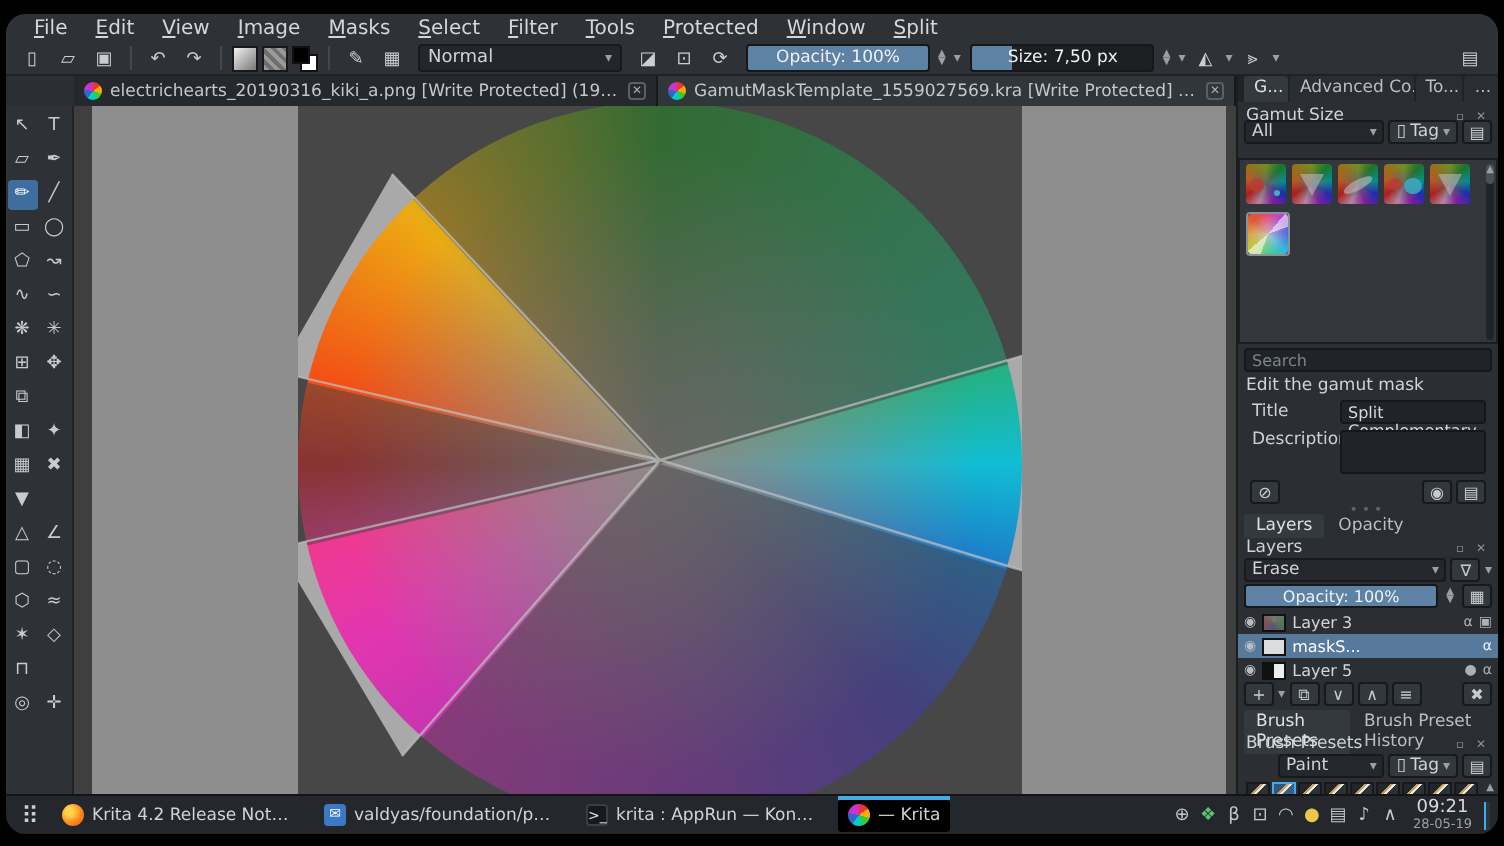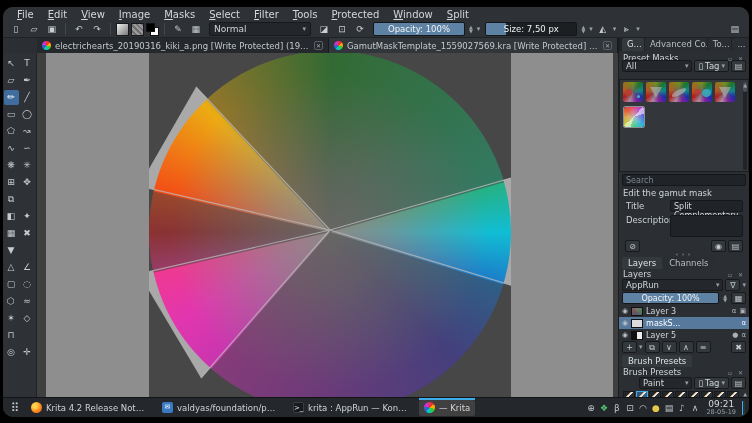--- a/index.html
+++ b/index.html
@@ -96,21 +96,21 @@
   .brush-tile{width:12px;height:10px;flex:none;border:1px solid #17191b;background:linear-gradient(135deg,#22262b 34%,#caa05c 34% 44%,#e8e8e8 44% 52%,#2c3136 52%)}
   .brush-tile.sel{border:1px solid #3daee9;background:linear-gradient(135deg,#31567a 34%,#caa05c 34% 44%,#e8e8e8 44% 52%,#3a5f83 52%)}
   .vscroll{position:absolute;width:4px;background:#202427;border-radius:2px}
   .vscroll i{display:block;width:4px;height:10px;background:#4a5055;border-radius:2px}
   .arrowup{position:absolute;font-size:5px;color:#9aa0a5}
   
   .taskbar{position:absolute;left:0;bottom:0;width:100%;height:20px;background:#24282c;border-top:1px solid #121416;display:flex;align-items:center;padding:0 4px;gap:3px}
   .launcher{font-size:12px;color:#c9ced2;width:16px;text-align:center}
   .task{height:16px;display:flex;align-items:center;gap:4px;padding:0 5px;max-width:128px;border-radius:2px;position:relative}
   .task .tlabel{font-size:8.5px;color:#cfd4d8;white-space:nowrap;overflow:hidden;text-overflow:ellipsis}
-  .task.active{background:#404040}
+  .task.active{background:#000000}
   .task.active::before{content:"";position:absolute;left:0;right:0;top:-2px;height:2px;background:#3daee9}
   .ticon{width:11px;height:11px;border-radius:2px;flex:none}
   .i-firefox{border-radius:50%;background:radial-gradient(circle at 35% 35%,#ffd24a 20%,#ff8a1e 55%,#d9541c 100%)}
   .i-kmail{background:#3a79c4;color:#fff;font-size:7px;line-height:11px;text-align:center}
   .i-konsole{background:#17191c;color:#dfe3e6;font-size:7px;line-height:11px;text-align:center;border:1px solid #3a3f44}
   .i-krita{border-radius:50%;background:conic-gradient(#e33 0 15%,#fa0 15% 30%,#3c3 30% 45%,#0cc 45% 60%,#36c 60% 78%,#c3c 78% 100%)}
   .tray{margin-left:auto;display:flex;align-items:center;gap:4px}
   .tray-ic{font-size:9px;color:#c3c8cc;width:11px;text-align:center}
   .clock{text-align:center;line-height:1;margin:0 2px}
   .clock .t{font-size:9px;color:#d6dade}
@@ -263,21 +263,21 @@
 
   <div class="panel">
     <div class="ptabs">
       <span class="ptab active">G...</span>
         <span class="ptab">Advanced Co...</span>
         <span class="ptab">To...</span>
         <span class="ptab">...</span>
     </div>
 
     <div class="docker-title" style="position:absolute;top:15px;left:0;right:0">
-      <span>Preset Masks</span>
+      <span>Gamut Size</span>
       <span class="mini-ic">▫ ✕</span>
     </div>
 
     <div class="row" style="position:absolute;top:22px;left:0;right:0">
       <div class="dd">
         <span>All</span>
           <span class="caret">▾</span>
       </div>
       <div class="btn">
         <span>▯</span>
@@ -321,29 +321,29 @@
       <div class="gbtn">⊘</div>
       <div style="flex:1"></div>
       <div class="gbtn">◉</div>
       <div class="gbtn">▤</div>
     </div>
 
     <div class="handle" style="position:absolute;top:215px;left:0;right:0">•••</div>
 
     <div class="l-tabs" style="position:absolute;top:219px;left:0;right:0">
       <span class="l-tab active">Layers</span>
-      <span class="l-tab">Channels</span>
+      <span class="l-tab">Opacity</span>
     </div>
     <div class="docker-title" style="position:absolute;top:231px;left:0;right:0">
       <span>Layers</span>
       <span class="mini-ic">▫ ✕</span>
     </div>
     <div class="row" style="position:absolute;top:241px;left:0;right:0">
       <div class="dd">
-        <span>AppRun</span>
+        <span>Erase</span>
           <span class="caret">▾</span>
       </div>
       <div class="gbtn">∇</div>
       <span class="caret">▾</span>
     </div>
     <div class="row" style="position:absolute;top:254px;left:0;right:0">
       <div class="lslider">
         <div class="fill"></div>
           <div class="lab">Opacity: 100%</div>
       </div>
@@ -380,20 +380,21 @@
       <div class="gbtn">⧉</div>
       <div class="gbtn">∨</div>
       <div class="gbtn">∧</div>
       <div class="gbtn">≡</div>
       <div style="flex:1"></div>
       <div class="gbtn">✖</div>
     </div>
 
     <div class="l-tabs" style="position:absolute;top:317px;left:0;right:0">
       <span class="l-tab active">Brush Presets</span>
+      <span class="l-tab">Brush Preset History</span>
     </div>
     <div class="docker-title" style="position:absolute;top:329px;left:0;right:0">
       <span>Brush Presets</span>
       <span class="mini-ic">▫ ✕</span>
     </div>
     <div class="row" style="position:absolute;top:339px;left:17px;right:0">
       <div class="dd">
         <span>Paint</span>
           <span class="caret">▾</span>
       </div>

